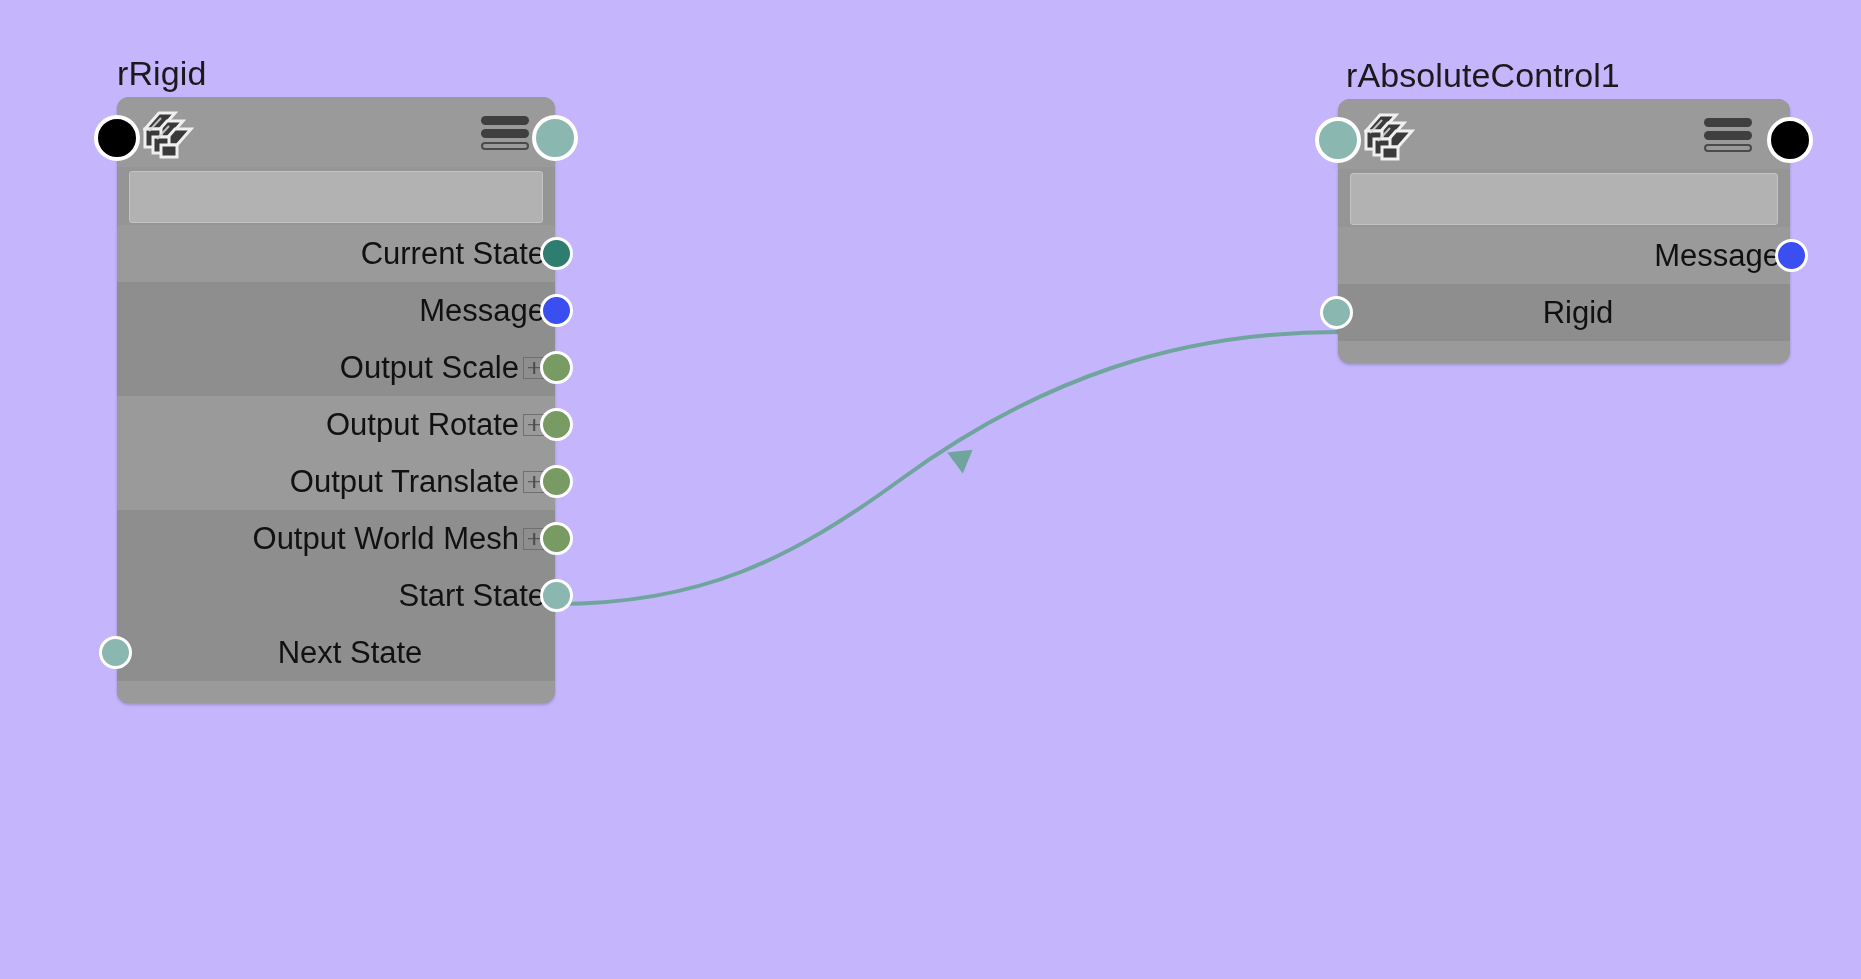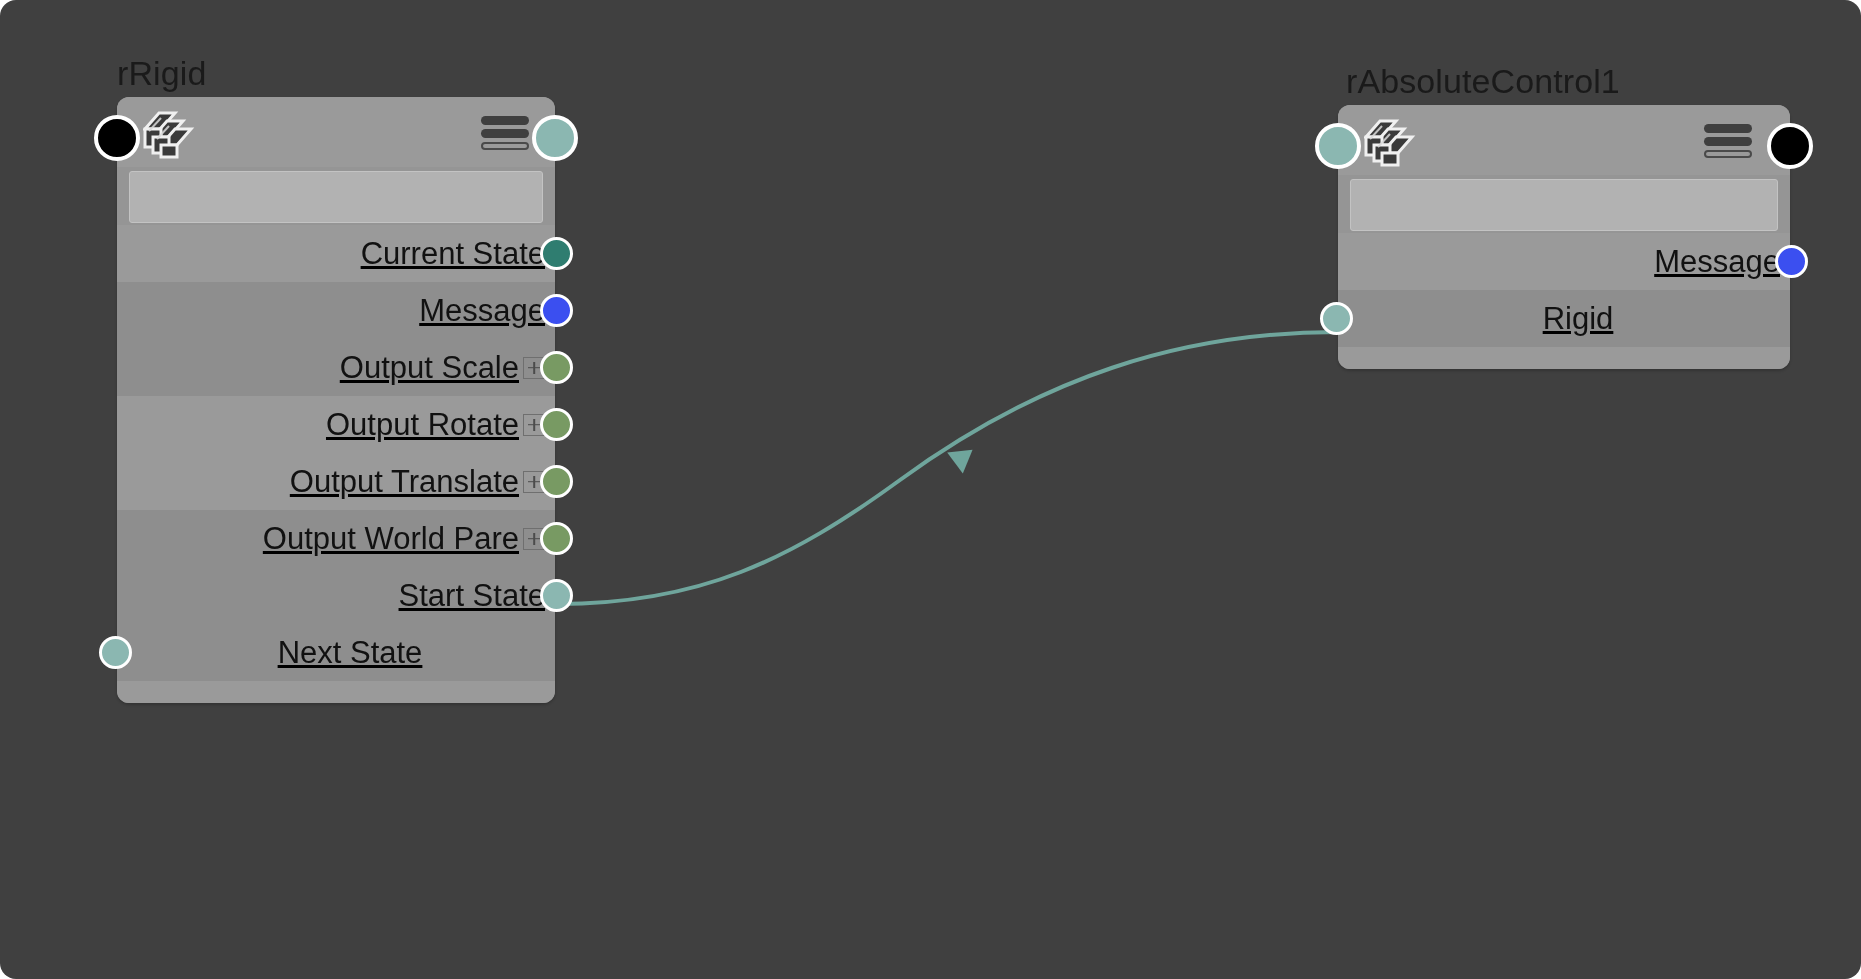--- a/index.html
+++ b/index.html
@@ -13,22 +13,21 @@
     height: 979px;
     position: relative;
     overflow: hidden;
     font-family: "Liberation Sans", sans-serif;
     -webkit-font-smoothing: antialiased;
   }
 
   #canvas {
     position: absolute;
     inset: 0;
-    background: #404040;
-    border-radius: 16px;
+    background: #c4b5fd;
   }
 
   
   #wires {
     position: absolute;
     left: 0; top: 0;
     width: 1861px;
     height: 979px;
     pointer-events: none;
     z-index: 1;
@@ -94,21 +93,21 @@
     position: relative;
     margin: 4px 12px 2px 12px;
     height: 52px;
     background: #b2b2b2;
     border: 1px solid #c3c3c3;
     border-radius: 3px;
     box-sizing: border-box;
   }
 
   
-  .rows { position: relative; text-decoration: underline; }
+  .rows { position: relative; }
   .row {
     position: relative;
     height: 57px;
     display: flex;
     align-items: center;
     box-sizing: border-box;
   }
   .row.alt   { background: #8e8e8e; }
   .row.plain { background: #9a9a9a; }
 
@@ -166,21 +165,21 @@
   }
 
   
   #node-rrigid {
     left: 117px;
     top: 97px;
     width: 438px;
   }
   #node-rabsolutecontrol1 {
     left: 1338px;
-    top: 105px;
+    top: 99px;
     width: 452px;
   }
   #node-rabsolutecontrol1 .node-title { left: 8px; }
 </style>
 </head>
 <body>
 
 <div id="canvas">
 
   <svg id="wires" viewBox="0 0 1861 979" xmlns="http://www.w3.org/2000/svg">
@@ -252,21 +251,21 @@
         <span class="port right" style="background:#789a63; top:12px;"></span>
       </div>
 
       <div class="row out plain">
         <span class="label">Output Translate</span>
         <span class="expand"></span>
         <span class="port right" style="background:#789a63; top:12px;"></span>
       </div>
 
       <div class="row out alt">
-        <span class="label">Output World Pare</span>
+        <span class="label">Output World Mesh</span>
         <span class="expand"></span>
         <span class="port right" style="background:#789a63; top:12px;"></span>
       </div>
 
 
       <div class="row out alt">
         <span class="label">Start State</span>
         <span class="port right" style="background:#8bb7b1; top:12px;"></span>
       </div>
 

